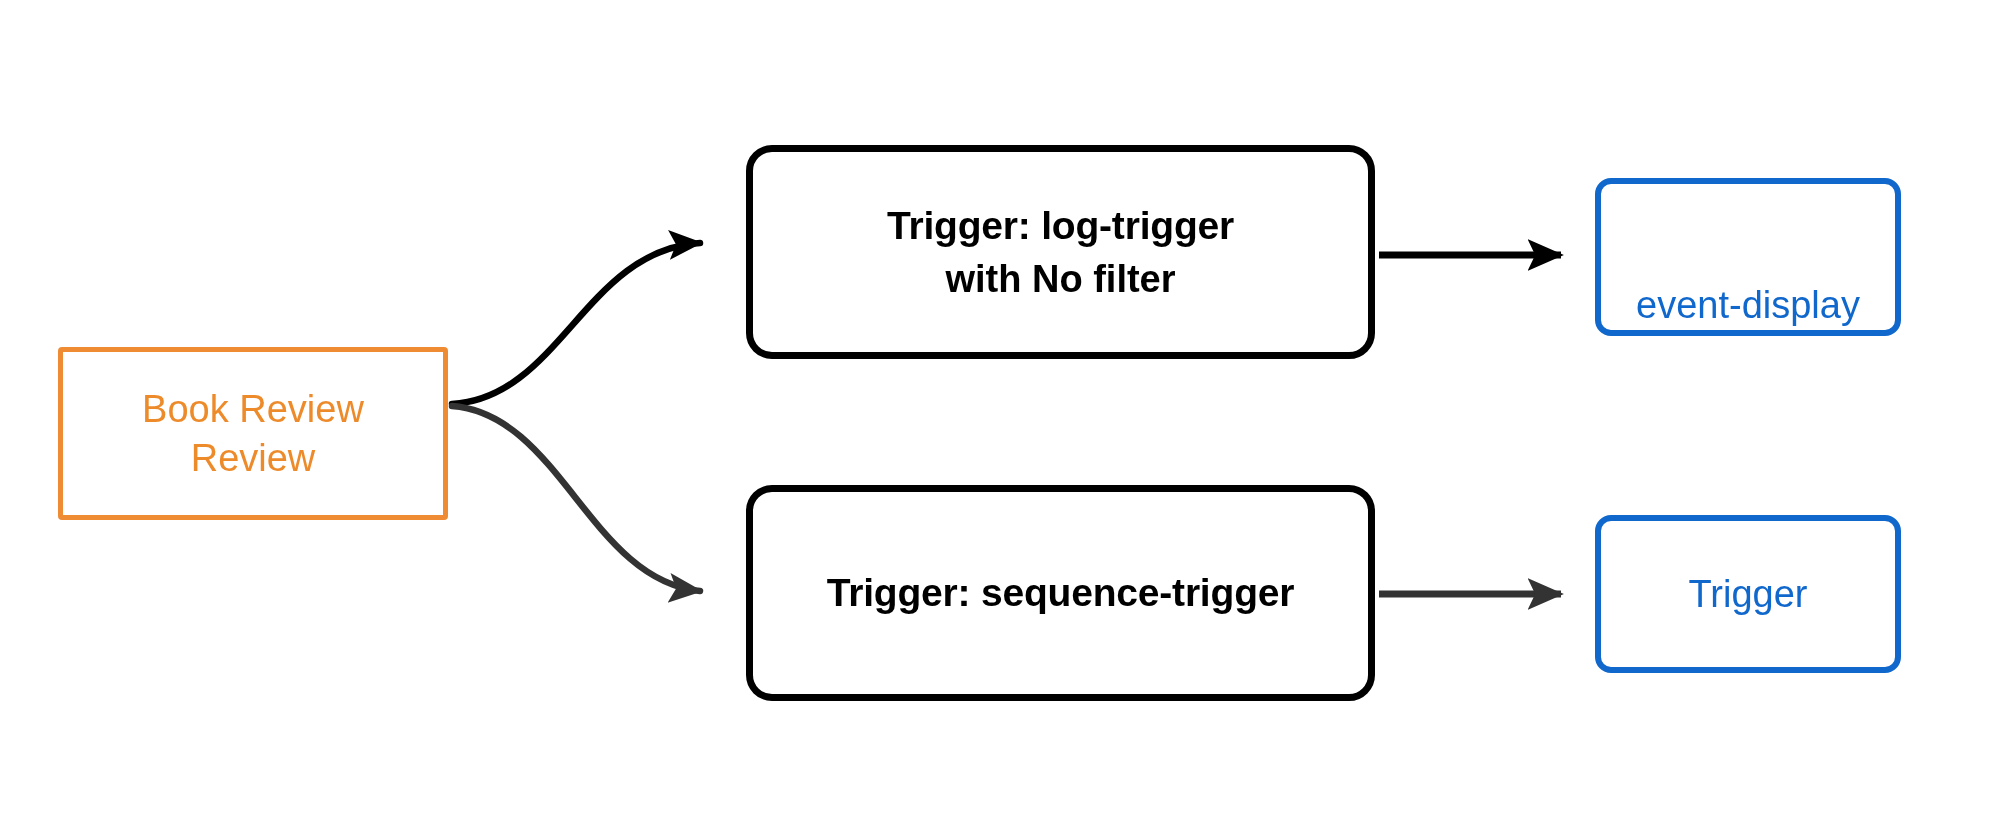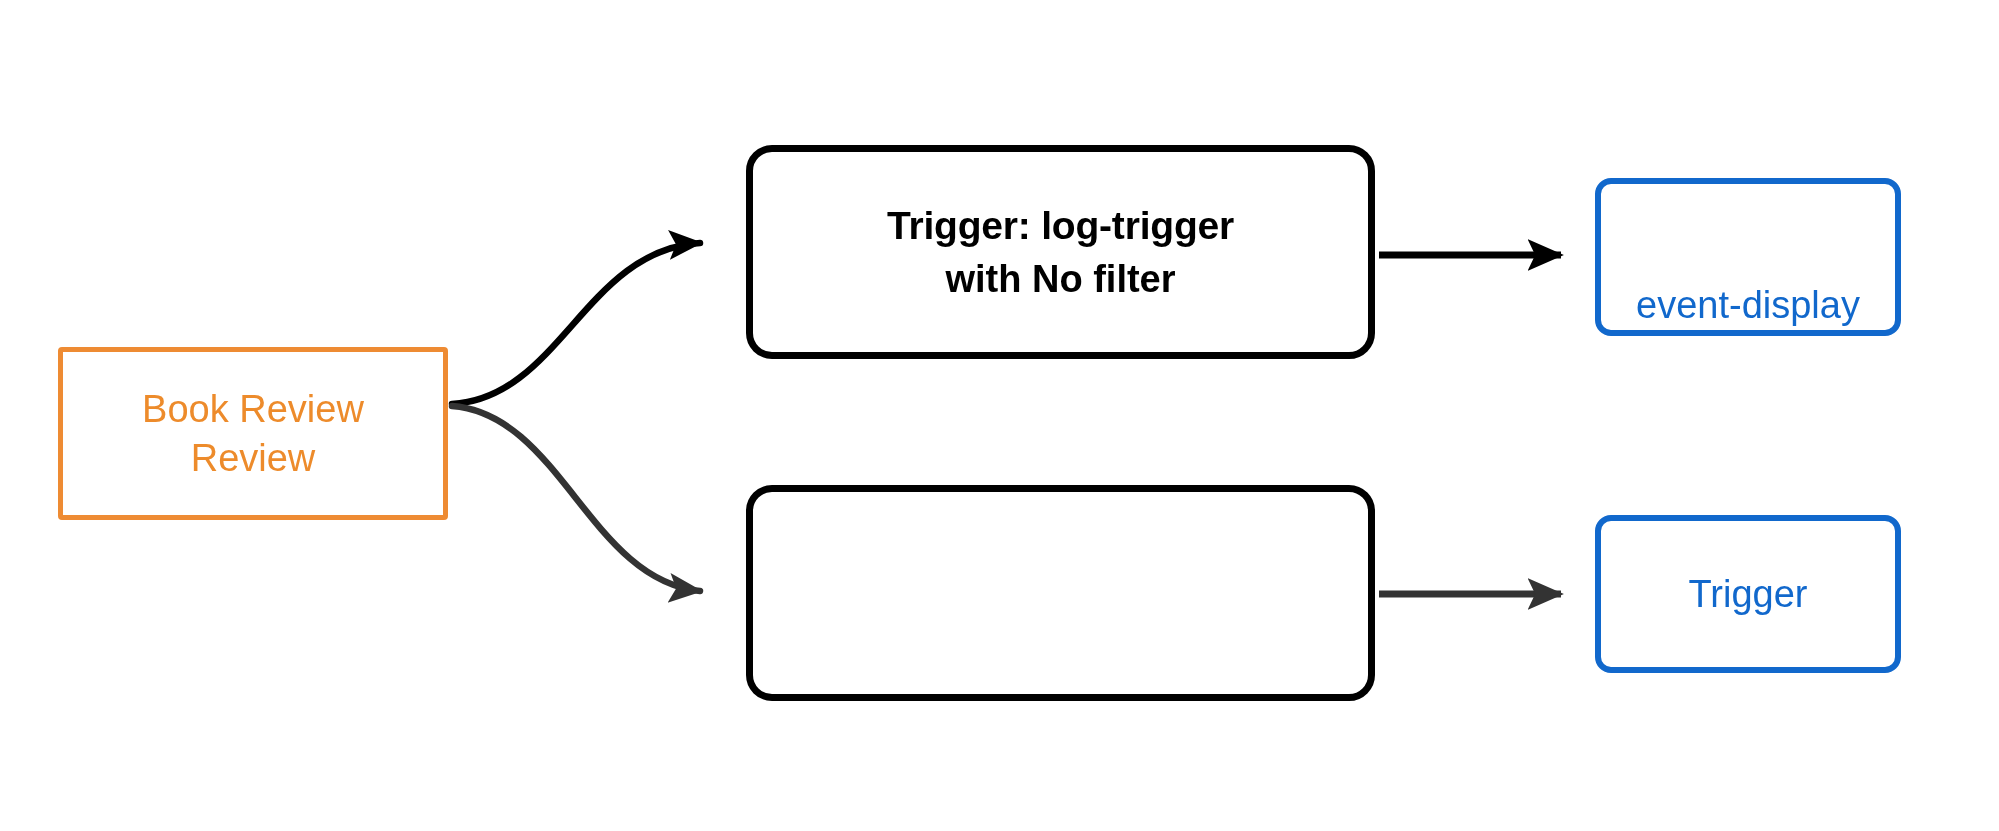--- a/index.html
+++ b/index.html
@@ -107,20 +107,21 @@
     <span class="line">Book Review</span>
     <span class="line">Review</span>
   </div>
 
   <div class="node node-trigger node-trigger-log">
     <span class="trigger-title">Trigger: log-trigger</span>
     <span class="trigger-sub">with No filter</span>
   </div>
 
   <div class="node node-trigger node-trigger-seq">
+    <span class="trigger-title">Trigger: sequence-trigger</span>
   </div>
 
   <div class="node node-sink node-sink-event">
     <span>event-display</span>
   </div>
 
   <div class="node node-sink node-sink-seq">
     <span>Trigger</span>
   </div>
 

